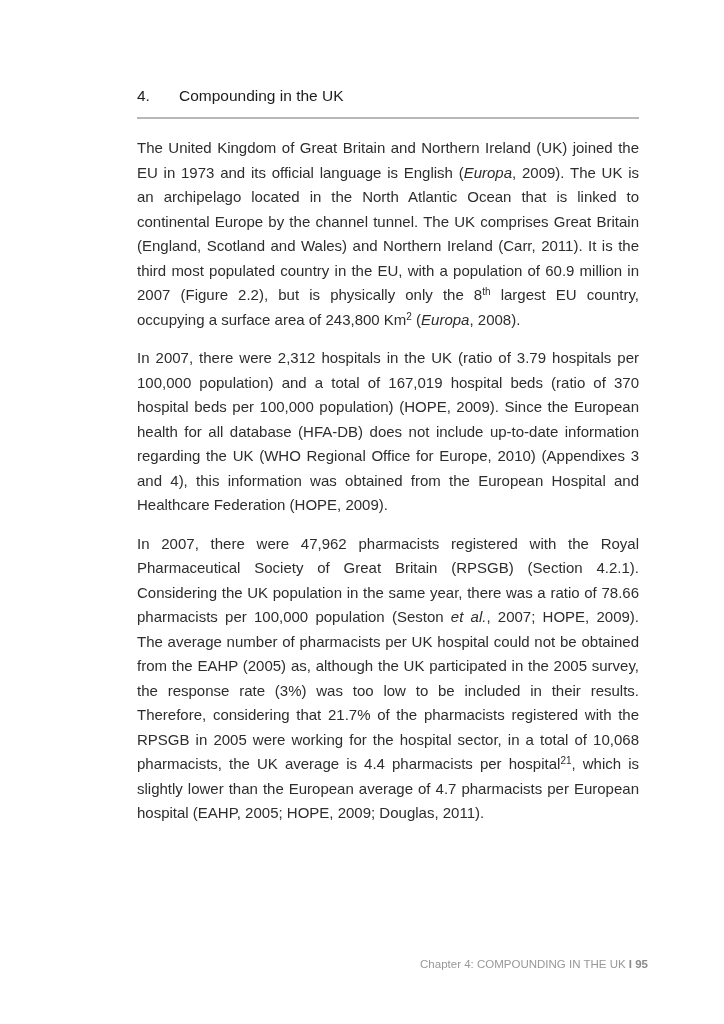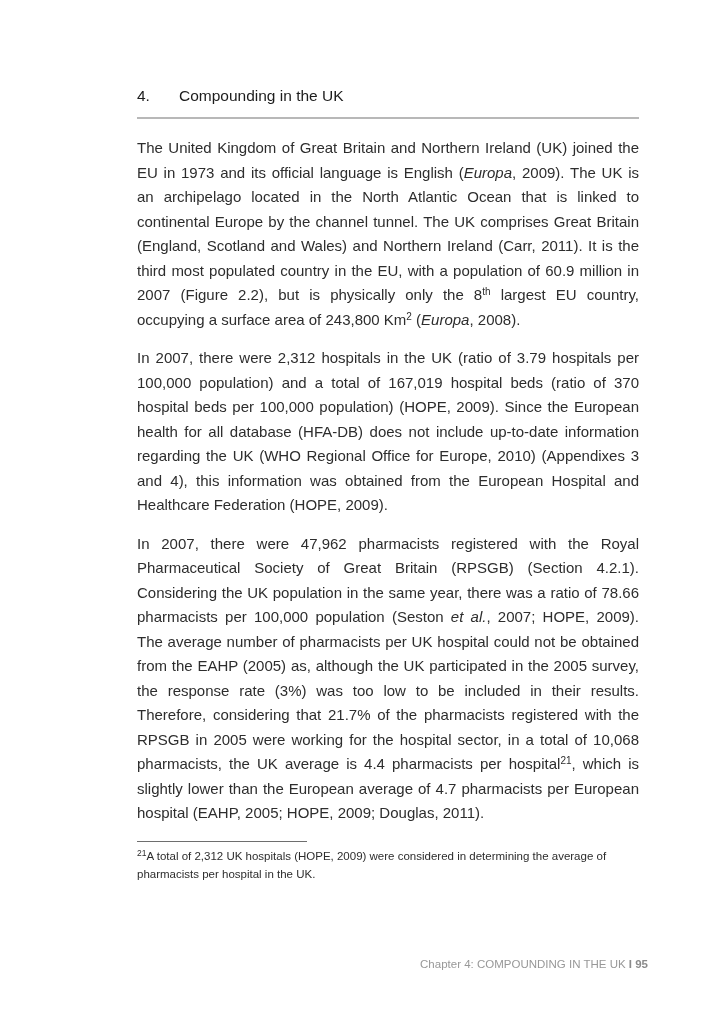--- a/index.html
+++ b/index.html
@@ -114,21 +114,17 @@
 
       <p class="body-par"><span>The United Kingdom of Great Britain and Northern Ireland (UK) joined the EU in 1973 and its official language is English (</span><em>Europa</em><span>, 2009). The UK is an archipelago located in the North Atlantic Ocean that is linked to continental Europe by the channel tunnel. The UK comprises Great Britain (England, Scotland and Wales) and Northern Ireland (Carr, 2011). It is the third most populated country in the EU, with a population of 60.9 million in 2007 (Figure 2.2), but is physically only the 8</span><sup class="s">th</sup><span> largest EU country, occupying a surface area of 243,800 Km</span><sup class="s">2</sup><span> (</span><em>Europa</em><span>, 2008).</span></p>
 
       <p class="body-par"><span>In 2007, there were 2,312 hospitals in the UK (ratio of 3.79 hospitals per 100,000 population) and a total of 167,019 hospital beds (ratio of 370 hospital beds per 100,000 population) (HOPE, 2009). Since the European health for all database (HFA-DB) does not include up-to-date information regarding the UK (WHO Regional Office for Europe, 2010) (Appendixes 3 and 4), this information was obtained from the European Hospital and Healthcare Federation (HOPE, 2009).</span></p>
 
       <p class="body-par"><span>In 2007, there were 47,962 pharmacists registered with the Royal Pharmaceutical Society of Great Britain (RPSGB) (Section 4.2.1). Considering the UK population in the same year, there was a ratio of 78.66 pharmacists per 100,000 population (Seston </span><em>et al.</em><span>, 2007; HOPE, 2009). The average number of pharmacists per UK hospital could not be obtained from the EAHP (2005) as, although the UK participated in the 2005 survey, the response rate (3%) was too low to be included in their results. Therefore, considering that 21.7% of the pharmacists registered with the RPSGB in 2005 were working for the hospital sector, in a total of 10,068 pharmacists, the UK average is 4.4 pharmacists per hospital</span><sup class="s">21</sup><span>, which is slightly lower than the European average of 4.7 pharmacists per European hospital (EAHP, 2005; HOPE, 2009; Douglas, 2011).</span></p>
 
 
     </div>
 
-    <div class="footnote">
-      <div class="footnote-rule"></div>
-      <p class="footnote-text"><sup class="fs">21</sup><span>A total of 2,312 UK hospitals (HOPE, 2009) were considered in determining the average of pharmacists per hospital in the UK.</span></p>
-    </div>
 
   </div>
 
   <div class="page-footer"><span>Chapter 4: COMPOUNDING IN THE UK </span><span class="pf-bold">I 95</span></div>
 </div>
 
 </body></html>

